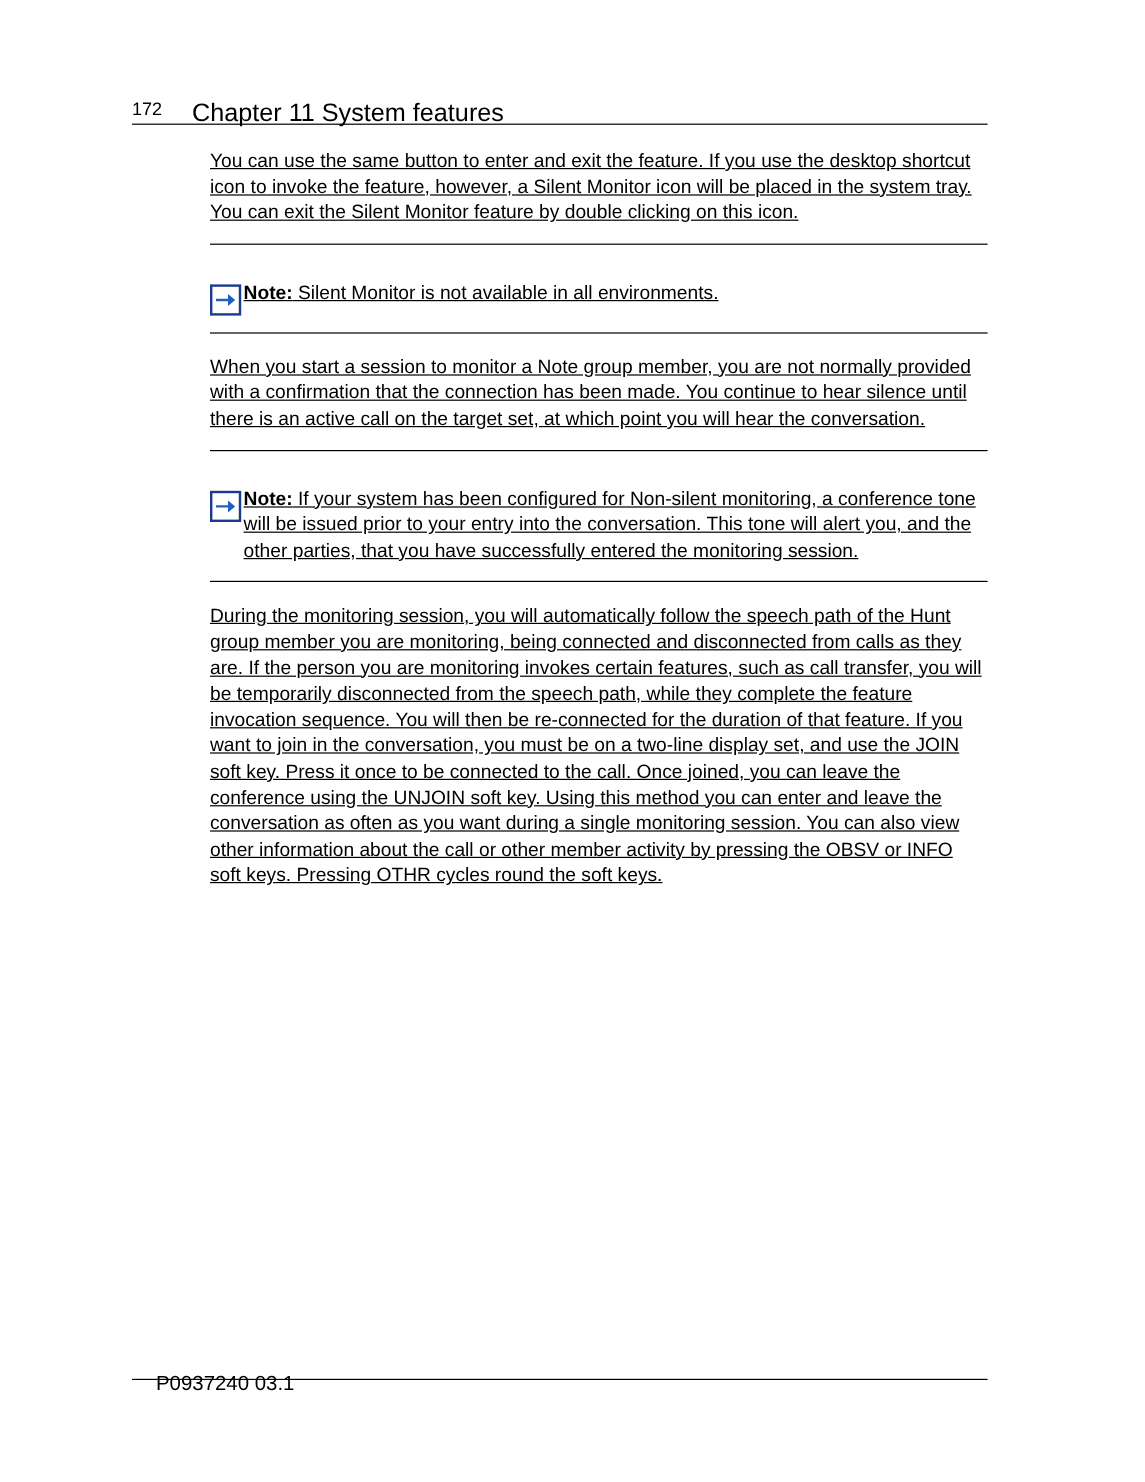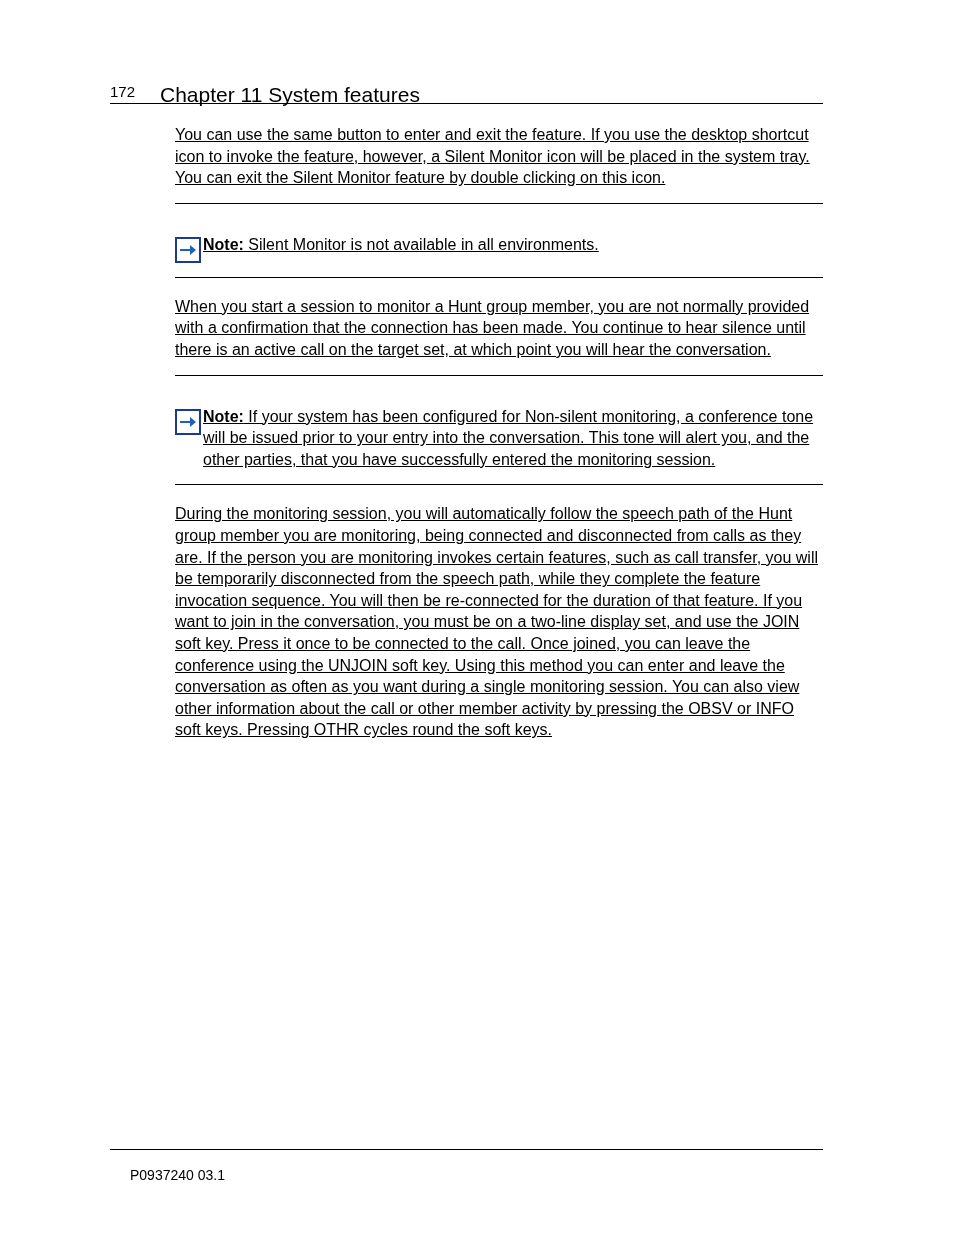--- a/index.html
+++ b/index.html
@@ -80,22 +80,22 @@
   .bottom-rule {
     position: absolute;
     left: 110px;
     right: 110px;
     bottom: 85px;
     border-top: 1px solid #000;
   }
   .footer-id {
     position: absolute;
     left: 130px;
-    bottom: 52px;
-    font-size: 14px;
+    bottom: 72px;
+    font-size: 17px;
   }
 </style>
 </head>
 <body>
 
 <div class="page">
 
   <div class="page-num">172</div>
   <div class="running-head">Chapter 11  System features</div>
   <div class="top-rule"></div>
@@ -113,21 +113,21 @@
           </svg>
         </div>
         <div class="note-text">
           <p class="para-tight">
             <span class="note-label">Note:</span><span> Silent Monitor is not available in all environments. </span>
           </p>
         </div>
       </div>
     </div>
 
-    <p class="para">When you start a session to monitor a Hunt group member, you are not normally provided with a confirmation that the connection has been made. You continue to hear silence until there is an active call on the target set, at which point you will hear the conversation.</p>
+    <p class="para">When you start a session to monitor a Note group member, you are not normally provided with a confirmation that the connection has been made. You continue to hear silence until there is an active call on the target set, at which point you will hear the conversation.</p>
 
     <div class="note-block">
       <div class="note-row">
         <div class="note-icon">
           <svg width="16" height="10" viewBox="0 0 16 10">
             <line x1="0" y1="5" x2="11" y2="5" stroke-width="2" stroke="#1f5fbf"></line>
             <polygon points="10,0 16,5 10,10" fill="#1f5fbf"></polygon>
           </svg>
         </div>
         <div class="note-text">

